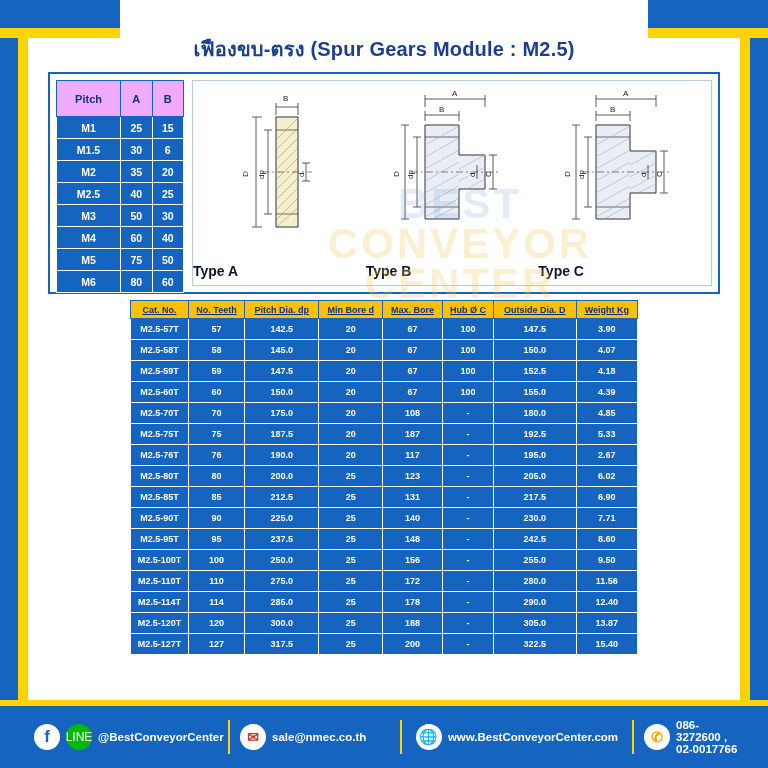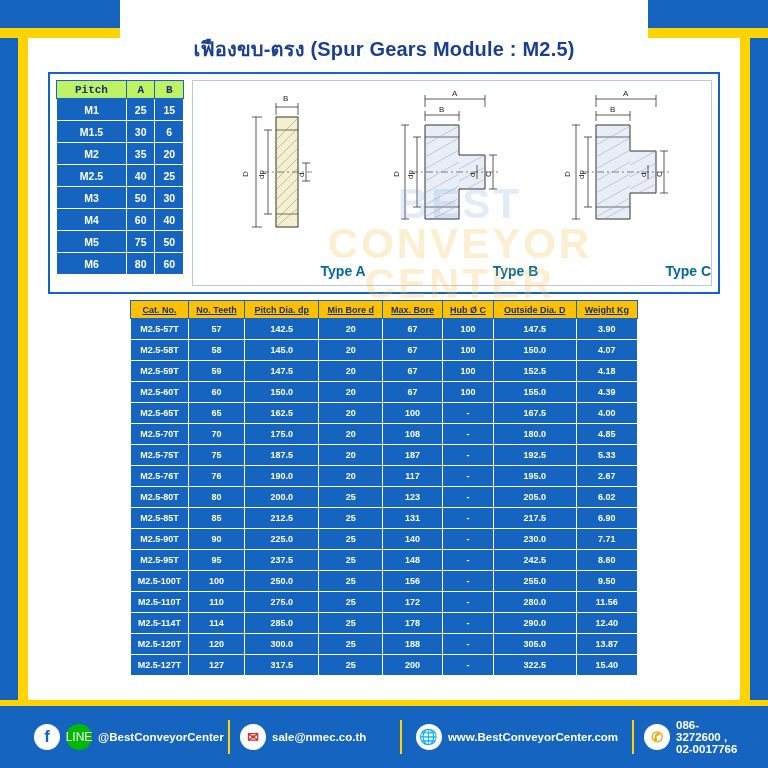--- a/index.html
+++ b/index.html
@@ -56,41 +56,41 @@
   .top-panel {
     position:absolute; left:48px; top:72px; width:672px; height:222px;
     border:2px solid #1565c0; background:#ffffff;
   }
 
   .pitch-table {
     position:absolute; left:6px; top:6px; width:128px;
     border-collapse:collapse;
   }
   .pitch-table th {
-    background:#bef264; color:#14307a; font-size:11px; font-weight:bold;
-    border:1px solid #1565c0; height:18px; text-align:center;font-family:Liberation Mono, monospace;
+    background:#f0abfc; color:#14307a; font-size:11px; font-weight:bold;
+    border:1px solid #1565c0; height:36px; text-align:center;
   }
   .pitch-table td {
     background:#1565c0; color:#ffffff; font-size:10.5px; font-weight:bold;
     border:1px solid #ffffff; height:22px; text-align:center;
   }
 
   .drawings {
     position:absolute; left:142px; top:6px; right:6px; bottom:6px;
     border:1px solid #b9c9dd; background:#fff;
     display:flex;
   }
   .draw-cell {
     flex:1; position:relative;
     display:flex; flex-direction:column; align-items:center; justify-content:flex-start;
   }
   .draw-cell svg { display:block; margin-top:4px; }
   .draw-label {
-    font-size:14px; font-weight:bold; color:#0369a1;
-    position:absolute; bottom:6px; left:0; right:0; text-align:right;
+    font-size:14px; font-weight:bold; color:#0f172a;
+    position:absolute; bottom:6px; left:0; right:0; text-align:left;
   }
 
   
   .watermark {
     position:absolute; left:150px; top:110px; width:520px;
     font-size:42px; font-weight:bold; color:rgba(120,170,225,0.22);
     letter-spacing:3px; line-height:0.95; pointer-events:none;
     text-align:center;
   }
   .watermark .w2 { color:rgba(245,190,70,0.25); }
@@ -426,30 +426,20 @@
           <td>M2.5-60T</td>
           <td>60</td>
           <td>150.0</td>
           <td>20</td>
           <td>67</td>
           <td>100</td>
           <td>155.0</td>
           <td>4.39</td>
         </tr>
         <tr>
-          <td>M2.5-65T</td>
-          <td>65</td>
-          <td>162.5</td>
-          <td>20</td>
-          <td>100</td>
-          <td>-</td>
-          <td>167.5</td>
-          <td>4.00</td>
-        </tr>
-        <tr>
           <td>M2.5-70T</td>
           <td>70</td>
           <td>175.0</td>
           <td>20</td>
           <td>108</td>
           <td>-</td>
           <td>180.0</td>
           <td>4.85</td>
         </tr>
         <tr>

